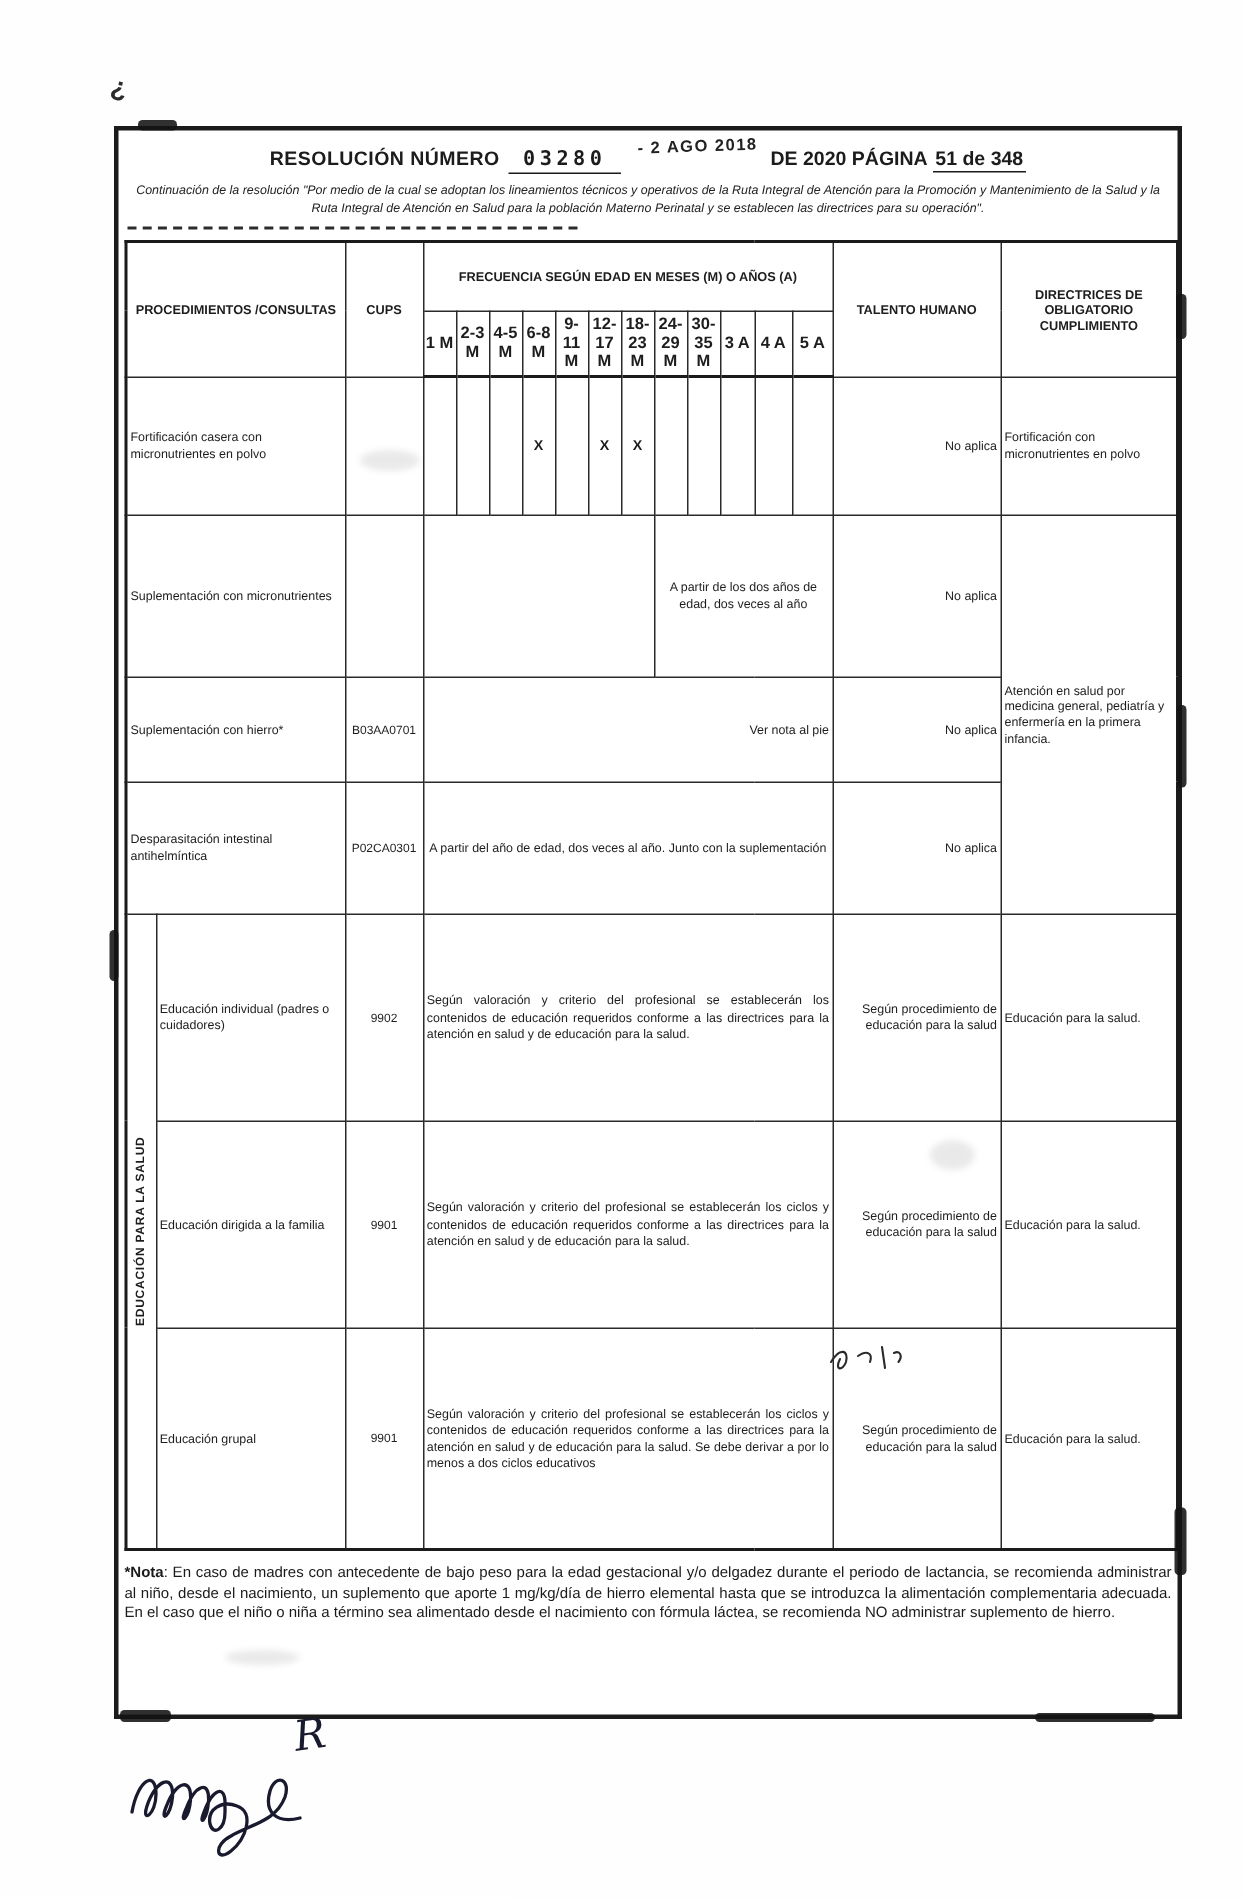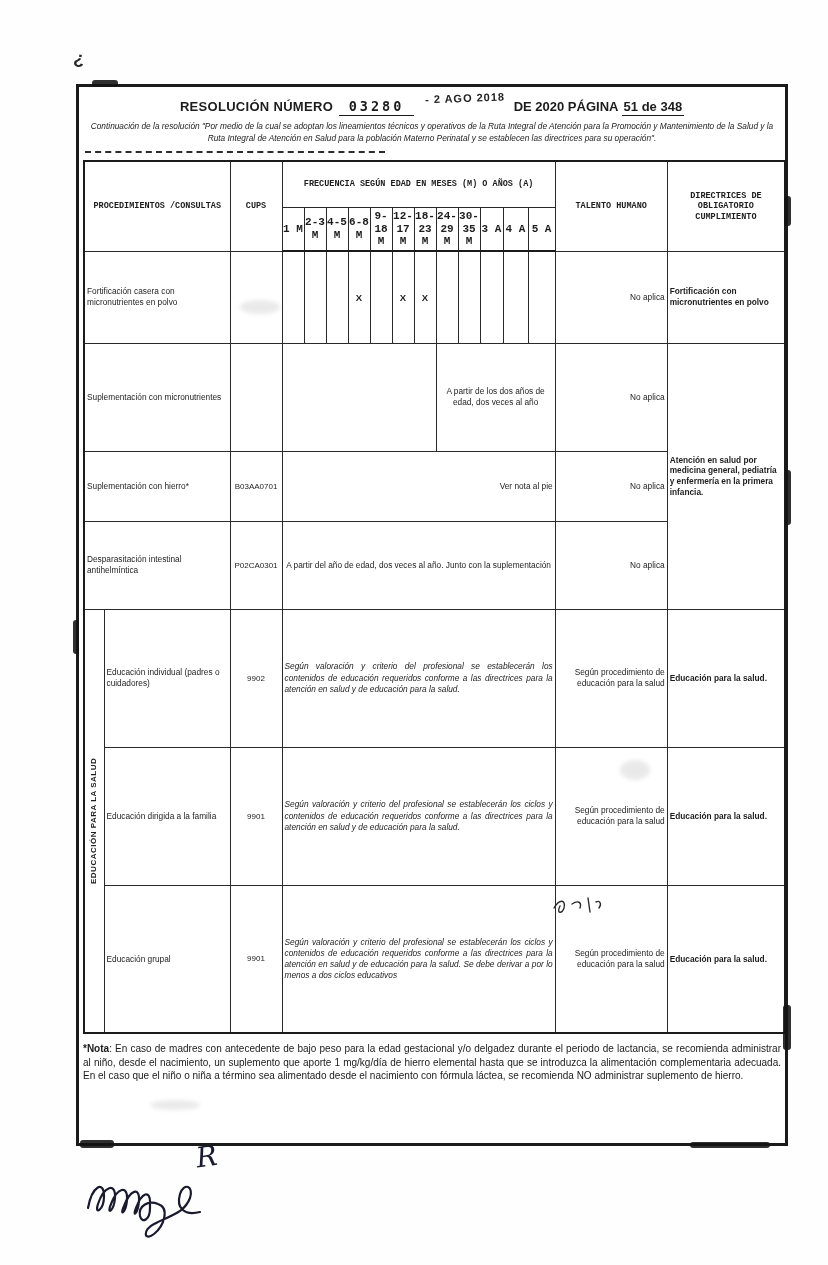--- a/index.html
+++ b/index.html
@@ -17,30 +17,30 @@
   .date-stamp{display:inline-block;transform:translateY(-9px) rotate(-2deg);font-size:11px;font-weight:bold;letter-spacing:1px;margin:0 5px;color:#222;}
   .title-page{border-bottom:1.5px solid #1a1a1a;padding:0 2px 1px;}
 
   .continuation{width:692px;margin:5px auto 0;font-style:italic;font-size:8.3px;line-height:1.4;text-align:center;color:#222;}
   .dashes{width:300px;height:0;border-top:2px dashed #2c2c2c;margin:7px 0 0 2px;}
 
   
   table.rpms{width:701px;margin:7px auto 0;border-collapse:collapse;table-layout:fixed;font-size:8.3px;color:#1d1d1d;}
   table.rpms th,table.rpms td{border:1px solid #2a2a2a;padding:1px 2px;vertical-align:middle;overflow:hidden;}
   table.rpms{border:2px solid #1b1b1b;}
-  th{font-weight:bold;text-align:center;font-size:8.5px;line-height:1.25;font-family:Liberation Mono, monospace;}
+  th{font-weight:bold;text-align:center;font-size:8.5px;line-height:1.25;}
   tr.h2 th{font-size:11px;line-height:1.15;padding:2px 0;border-bottom:2px solid #1b1b1b;}
   td.proc{text-align:left;padding:2px 3px;line-height:1.3;}
   td.cups{text-align:center;font-size:8px;}
   td.mark{text-align:center;font-weight:600;font-size:9.5px;}
   td.freq-text{text-align:center;line-height:1.3;padding:2px 3px;margin-top:28px;}
   td.freq-left{text-align:right;padding-left:8px;}
-  td.freq-just{text-align:justify;padding:3px 6px;line-height:1.35;font-style:italic;}
+  td.freq-just{text-align:justify;padding:3px 6px;line-height:1.35;}
   td.tal{text-align:right;padding:2px 4px;line-height:1.3;}
-  td.dir{text-align:left;padding:2px 4px;line-height:1.3;font-weight:bold;}
+  td.dir{text-align:left;padding:2px 4px;line-height:1.3;}
   td.dir-merged{vertical-align:top;padding-top:12px;}
   td.group-cell{padding:0;}
   .group-label{writing-mode:vertical-rl;transform:rotate(180deg);font-weight:bold;font-size:8px;letter-spacing:.5px;height:410px;margin:0 auto;text-align:center;line-height:1.2;}
 
   
   .footnote{width:698px;margin:8px auto 0;font-size:10px;line-height:1.33;text-align:justify;color:#1a1a1a;}
   .footnote b{font-weight:bold;}
 
   
   .corner-mark{position:absolute;left:74px;top:48px;font-size:18px;font-weight:bold;transform:rotate(12deg);color:#2b2b2b;}
@@ -108,21 +108,21 @@
             <th rowspan="2">CUPS</th>
             <th colspan="12">FRECUENCIA SEGÚN EDAD EN MESES (M) O AÑOS (A)</th>
             <th rowspan="2">TALENTO HUMANO</th>
             <th rowspan="2">DIRECTRICES DE OBLIGATORIO CUMPLIMIENTO</th>
           </tr>
           <tr class="h2" style="height:44px">
             <th>1 M</th>
             <th>2-3 M</th>
             <th>4-5 M</th>
             <th>6-8 M</th>
-            <th>9-18 M</th>
+            <th>9-11 M</th>
             <th>12-17 M</th>
             <th>18-23 M</th>
             <th>24-29 M</th>
             <th>30-35 M</th>
             <th>3 A</th>
             <th>4 A</th>
             <th>5 A</th>
           </tr>
         </thead>
         <tbody>

